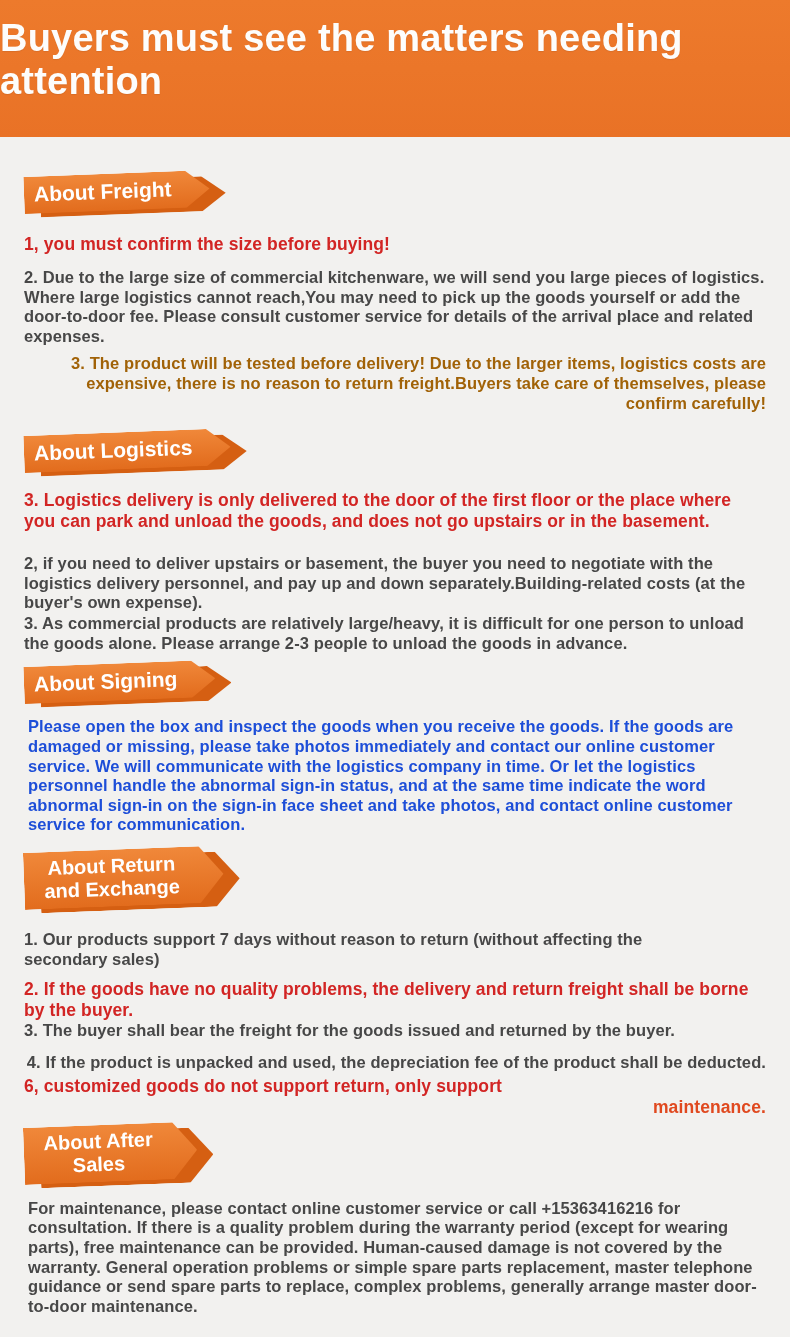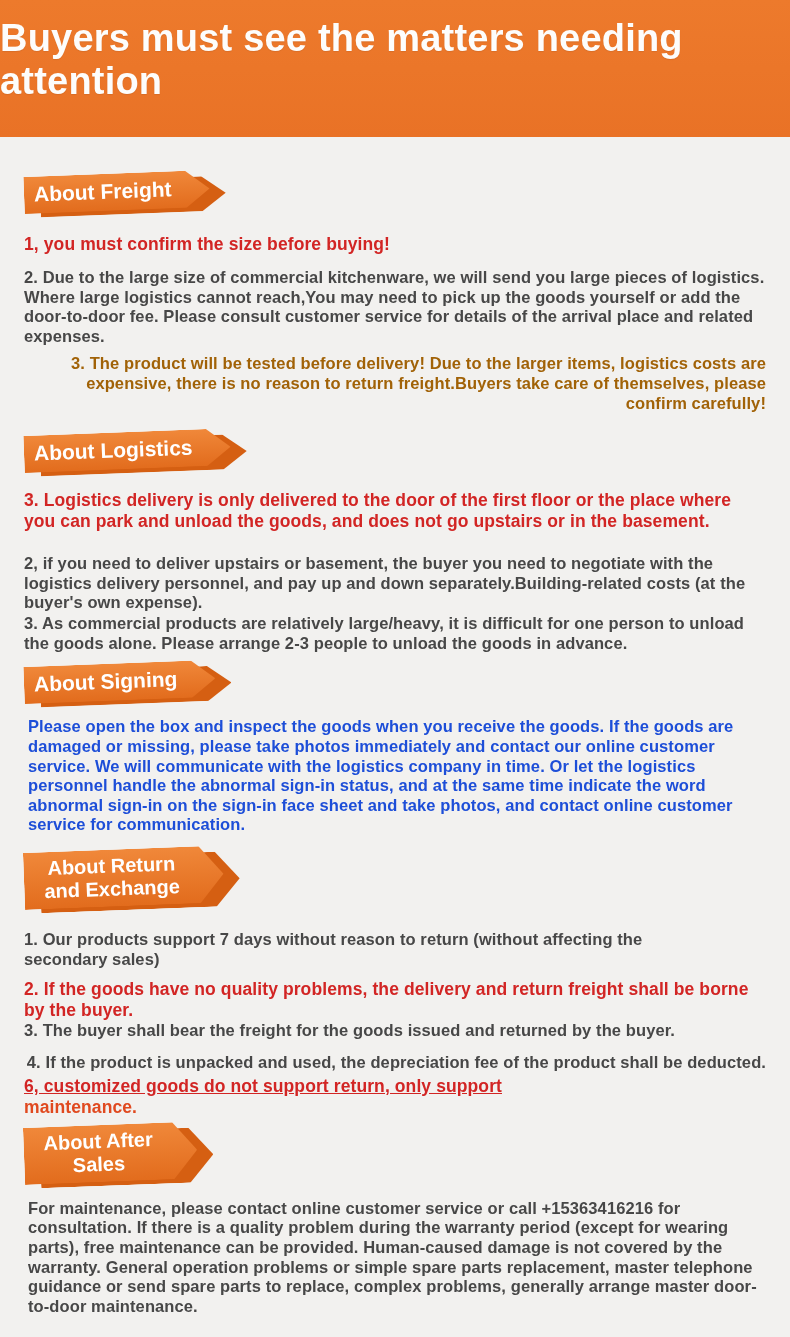--- a/index.html
+++ b/index.html
@@ -87,22 +87,22 @@
 
   .rb-signing   { margin-top: 14px; }
   .p-s1 { margin-top: 13px; padding-left: 4px; }
 
   .rb-return    { margin-top: 18px; }
   .p-r1 { margin-top: 20px; max-width: 620px; }
   .p-r2 { margin-top: 10px; }
   .p-r3 { margin-top: 0; }
   .p-r4 { margin-top: 12px; text-align: right; }
   .p-r5 { margin-top: 0; }
-  .p-r6 { margin-top: 4px; text-decoration: underline; }
-  .p-r7 { margin-top: 0; }
+  .p-r6 { margin-top: 4px; }
+  .p-r7 { margin-top: 0; text-align: right; }
 
   .rb-aftersales { margin-top: 10px; }
   .p-a1 { margin-top: 14px; padding-left: 4px; }
 </style>
 </head>
 <body>
 
 <div class="page">
 
   <header class="banner">

